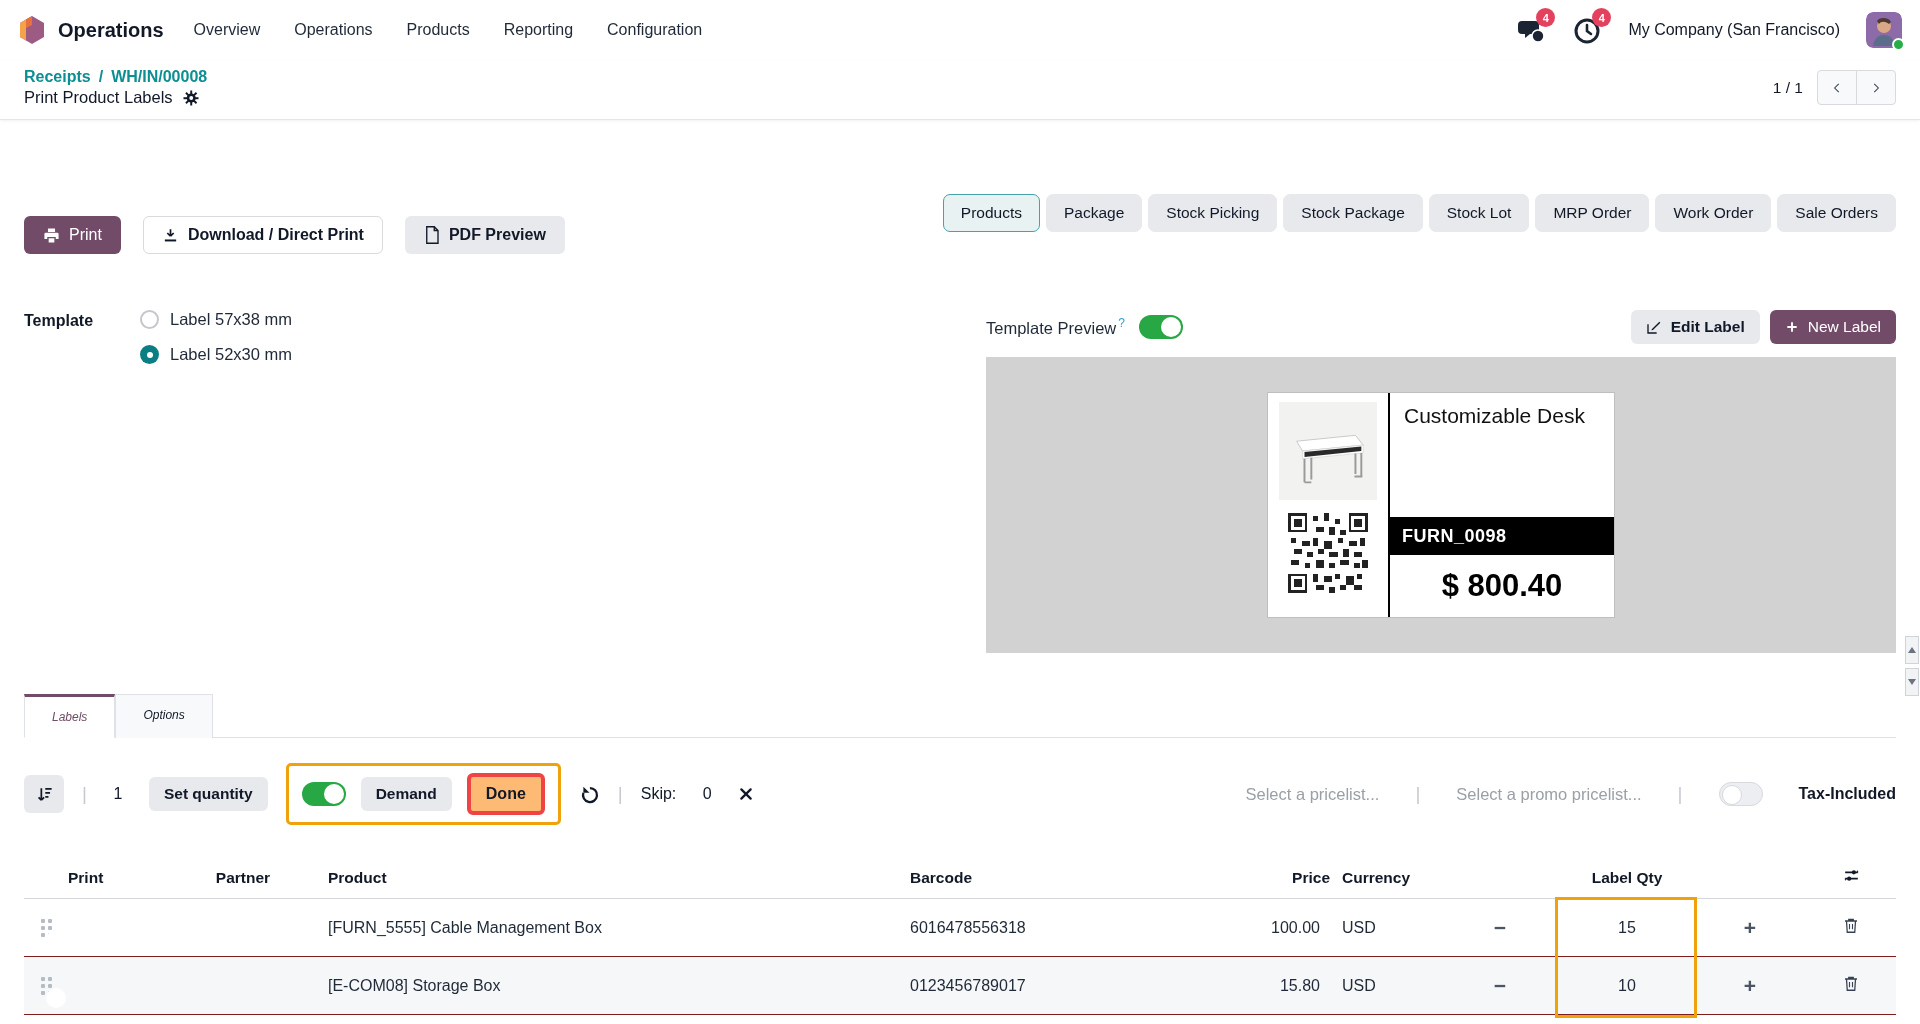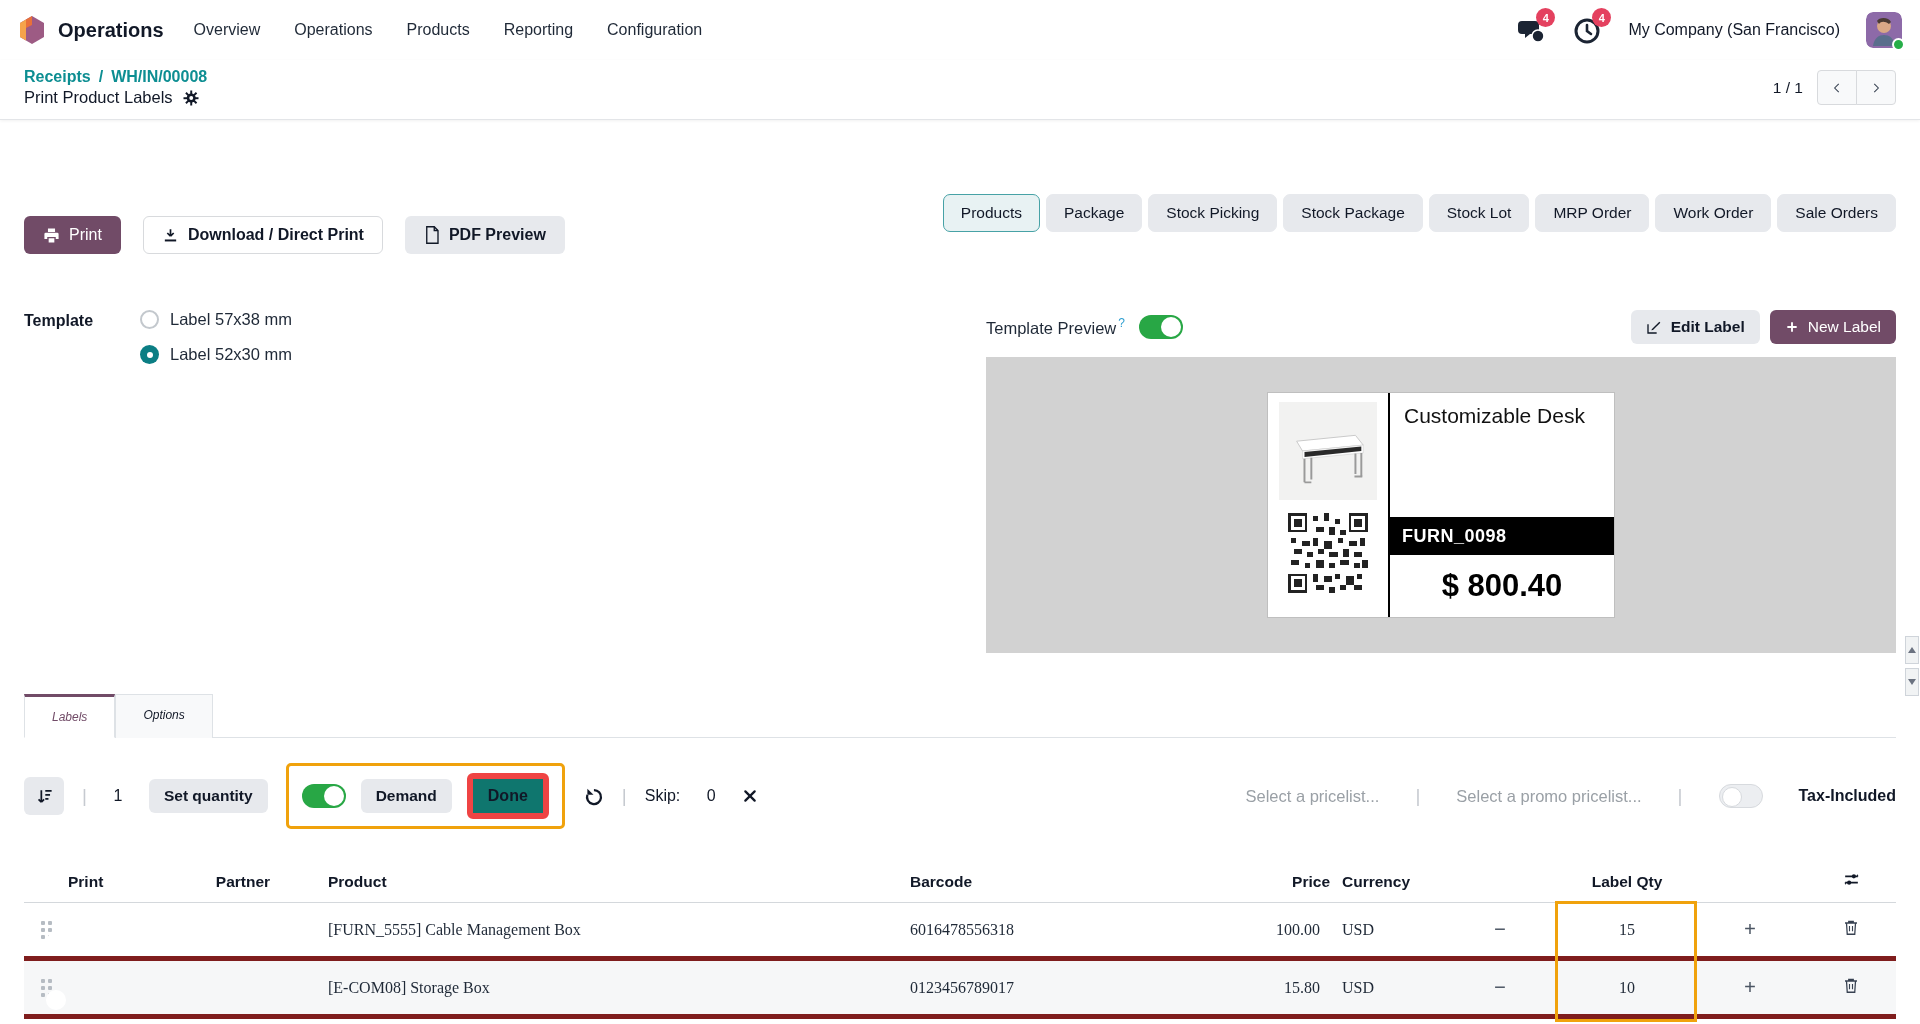--- a/index.html
+++ b/index.html
@@ -100,36 +100,36 @@
 
   
   .lbl-toolbar { display:flex; align-items:center; margin-top:25px; gap:18px; font-size:16px; }
   .icon-btn { width:40px; height:38px; background:#e7e9ed; border-radius:6px; display:flex;
     align-items:center; justify-content:center; cursor:pointer; flex:0 0 auto; }
   .sep { color:#c6cad0; font-size:19px; }
   .num-input { width:26px; border:none; outline:none; font-size:16px; color:#111827;
     text-align:center; background:transparent; font-family:inherit; }
   .orange-group { display:flex; align-items:center; gap:15px; border:3px solid #f0a20c;
     border-radius:5px; padding:7px 13px; }
-  .btn-done { background:#0f766e; border:6px solid #ef4444; border-radius:6px; padding:8px 15px;
+  .btn-done { background:#fdba74; border:4px solid #ef4444; border-radius:6px; padding:8px 15px;
     font-size:16px; font-weight:600; color:#111827; cursor:pointer; }
   .tool-icon { cursor:pointer; display:flex; align-items:center; }
   .skip-label { color:#111827; }
   .tb-right { margin-left:auto; display:flex; align-items:center; gap:36px; }
   .placeholder { color:#9aa0a6; font-size:16.5px; cursor:pointer; }
   .tax-label { font-weight:700; color:#111827; font-size:16px; }
 
   
   .lbl-table { margin-top:32px; }
   .tgrid { display:grid; grid-template-columns:44px 90px 170px 1fr 330px 90px 110px 120px 134px 112px 90px;
     align-items:center; }
   .thead { height:42px; font-weight:700; color:#111827; font-size:15.5px;
     border-bottom:1px solid #d4d8dc; }
   .th-center { text-align:center; } .th-right { text-align:right; }
-  .trow { height:58px; border-bottom:5px solid #7f1d1d; font-size:16px; color:#1f2937;font-family:Liberation Serif, serif; }
+  .trow { height:58px; border-bottom:1px solid #7f1d1d; font-size:16px; color:#1f2937; }
   .trow.striped { background:#f6f7f8; }
   .rows-wrap { position:relative; }
   .qty-highlight { position:absolute; right:199px; top:-2px; width:142px; height:121px;
     border:3px solid #f0a20c; pointer-events:none; }
   .drag { display:grid; grid-template-columns:4px 4px; gap:3px; width:11px; margin:0 auto; cursor:grab; }
   .drag i { width:4px; height:4px; background:#b6bcc3; border-radius:1px; }
   .cell-right { text-align:right; padding-right:10px; }
   .cell-center { text-align:center; }
   .qty-btn { font-size:21px; font-weight:700; color:#4b5563; cursor:pointer; display:inline-block;
     width:100%; text-align:center; line-height:1; }

